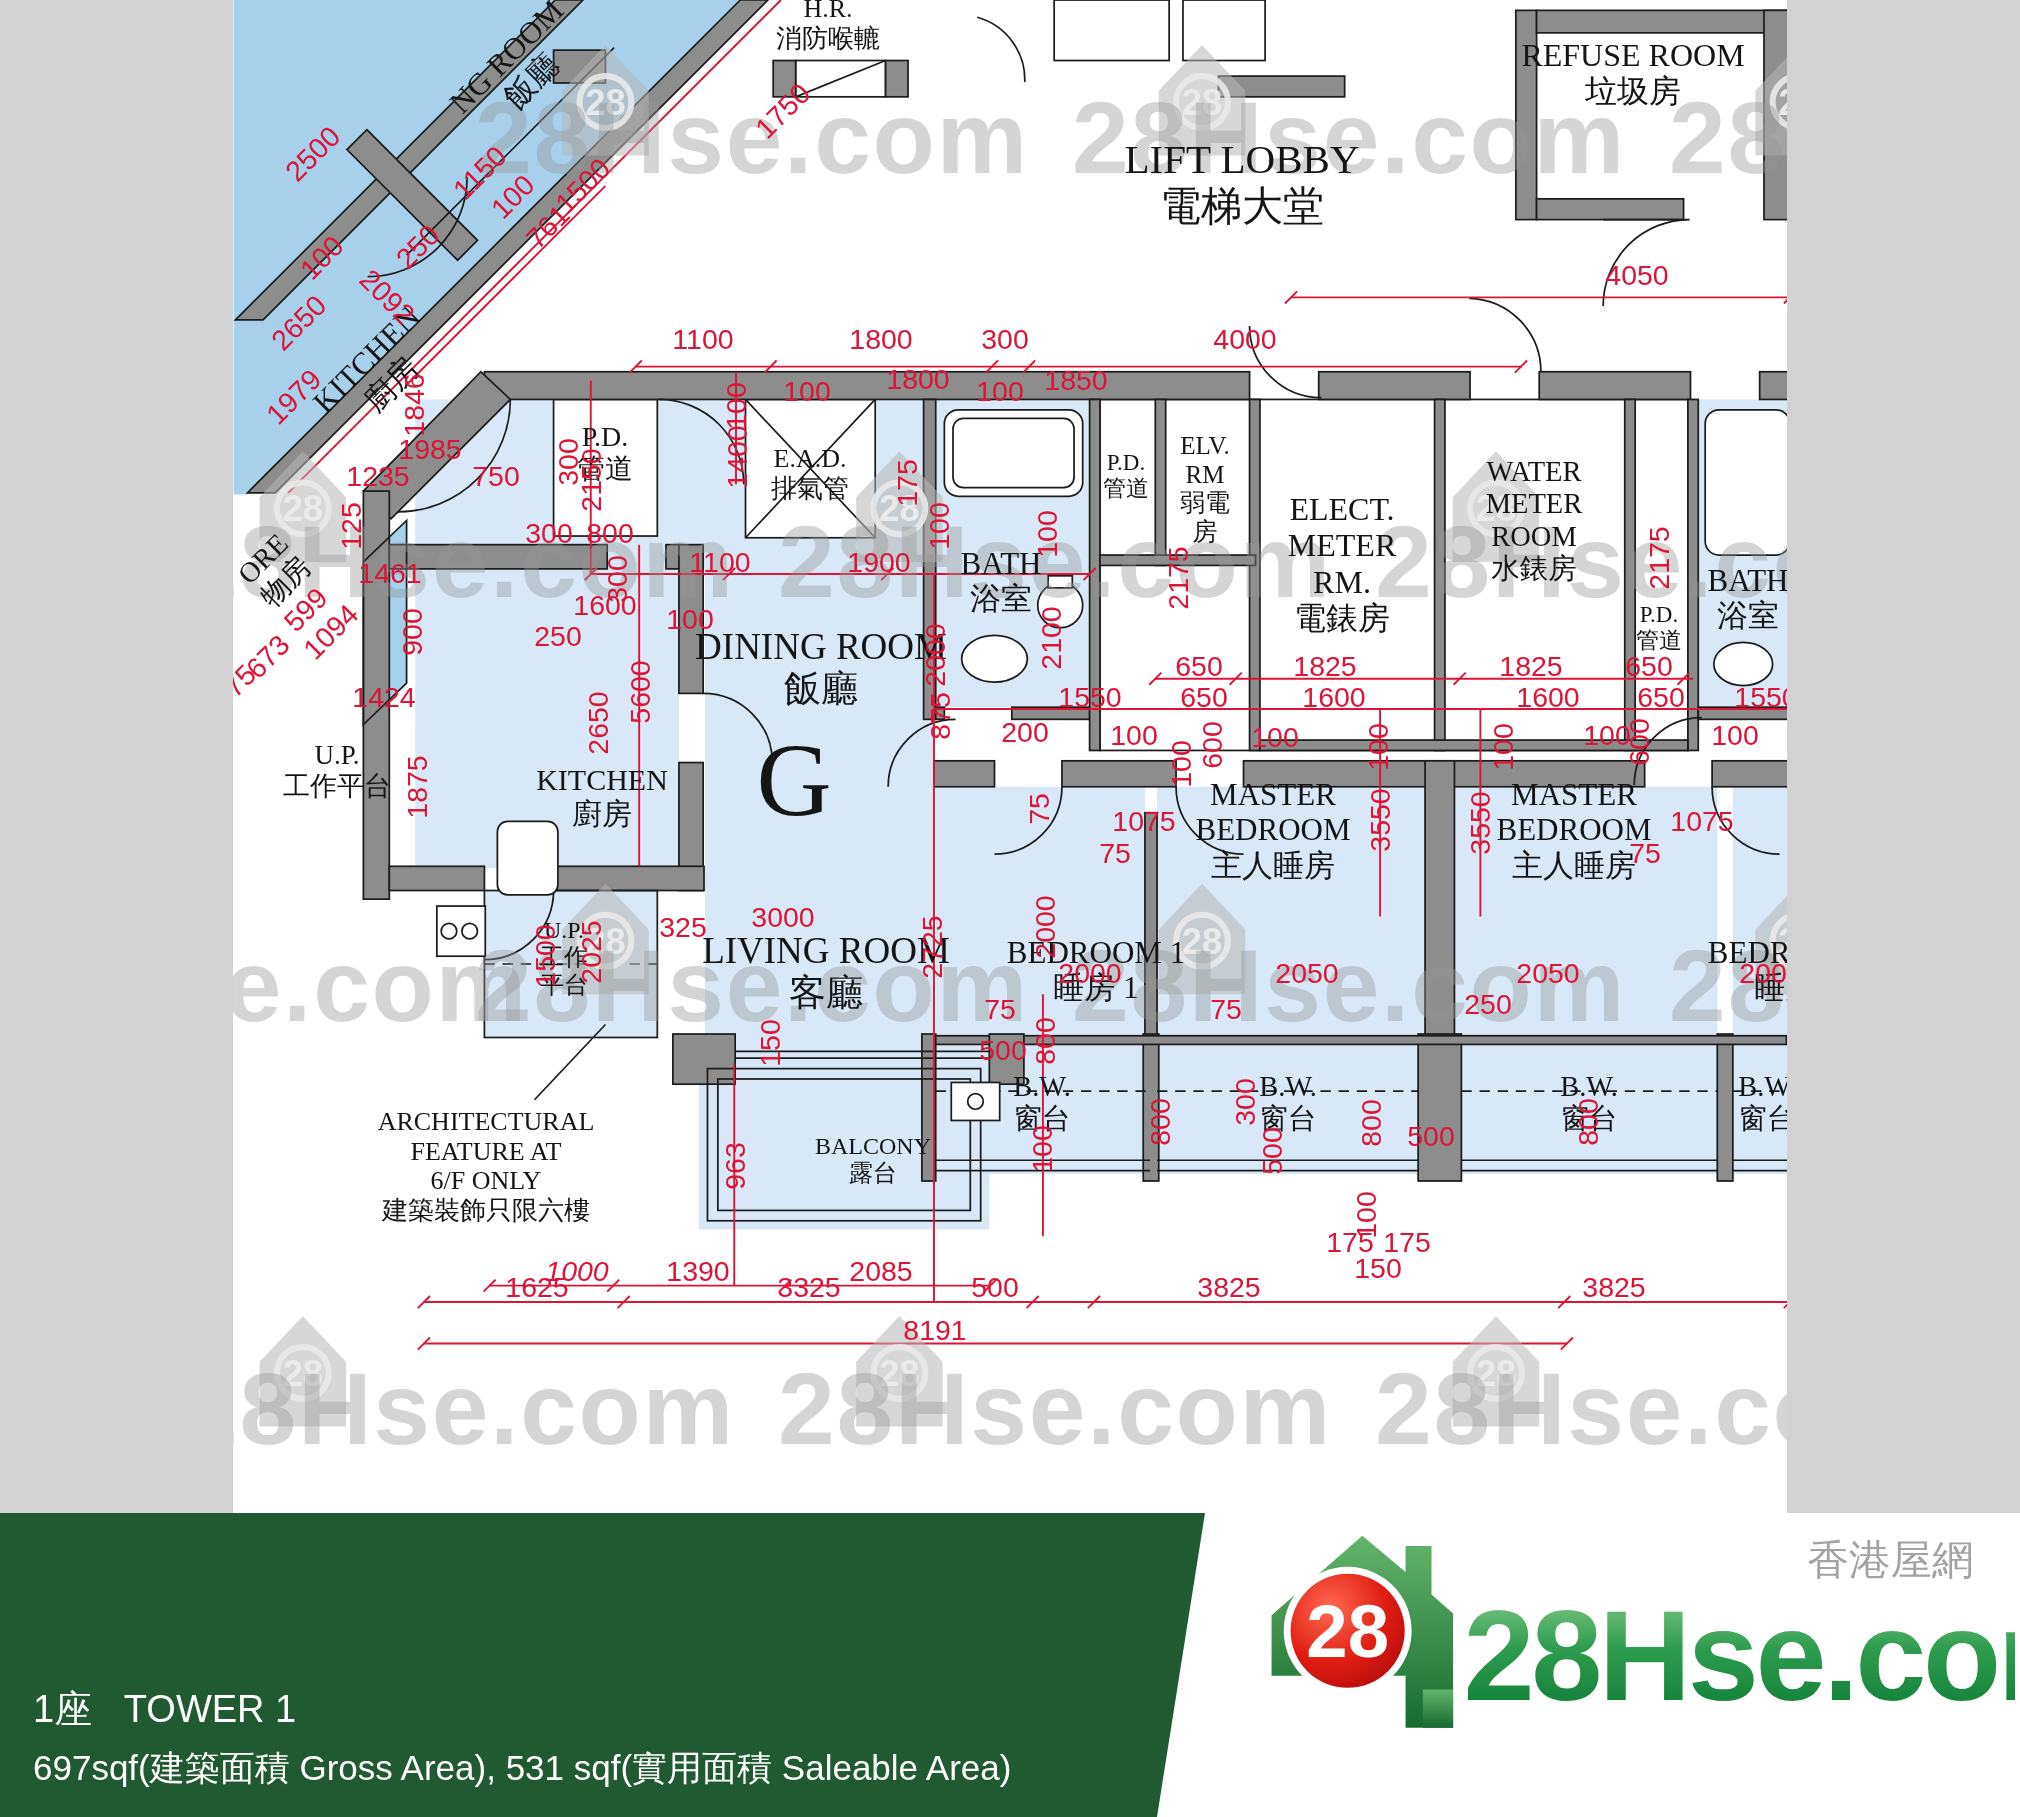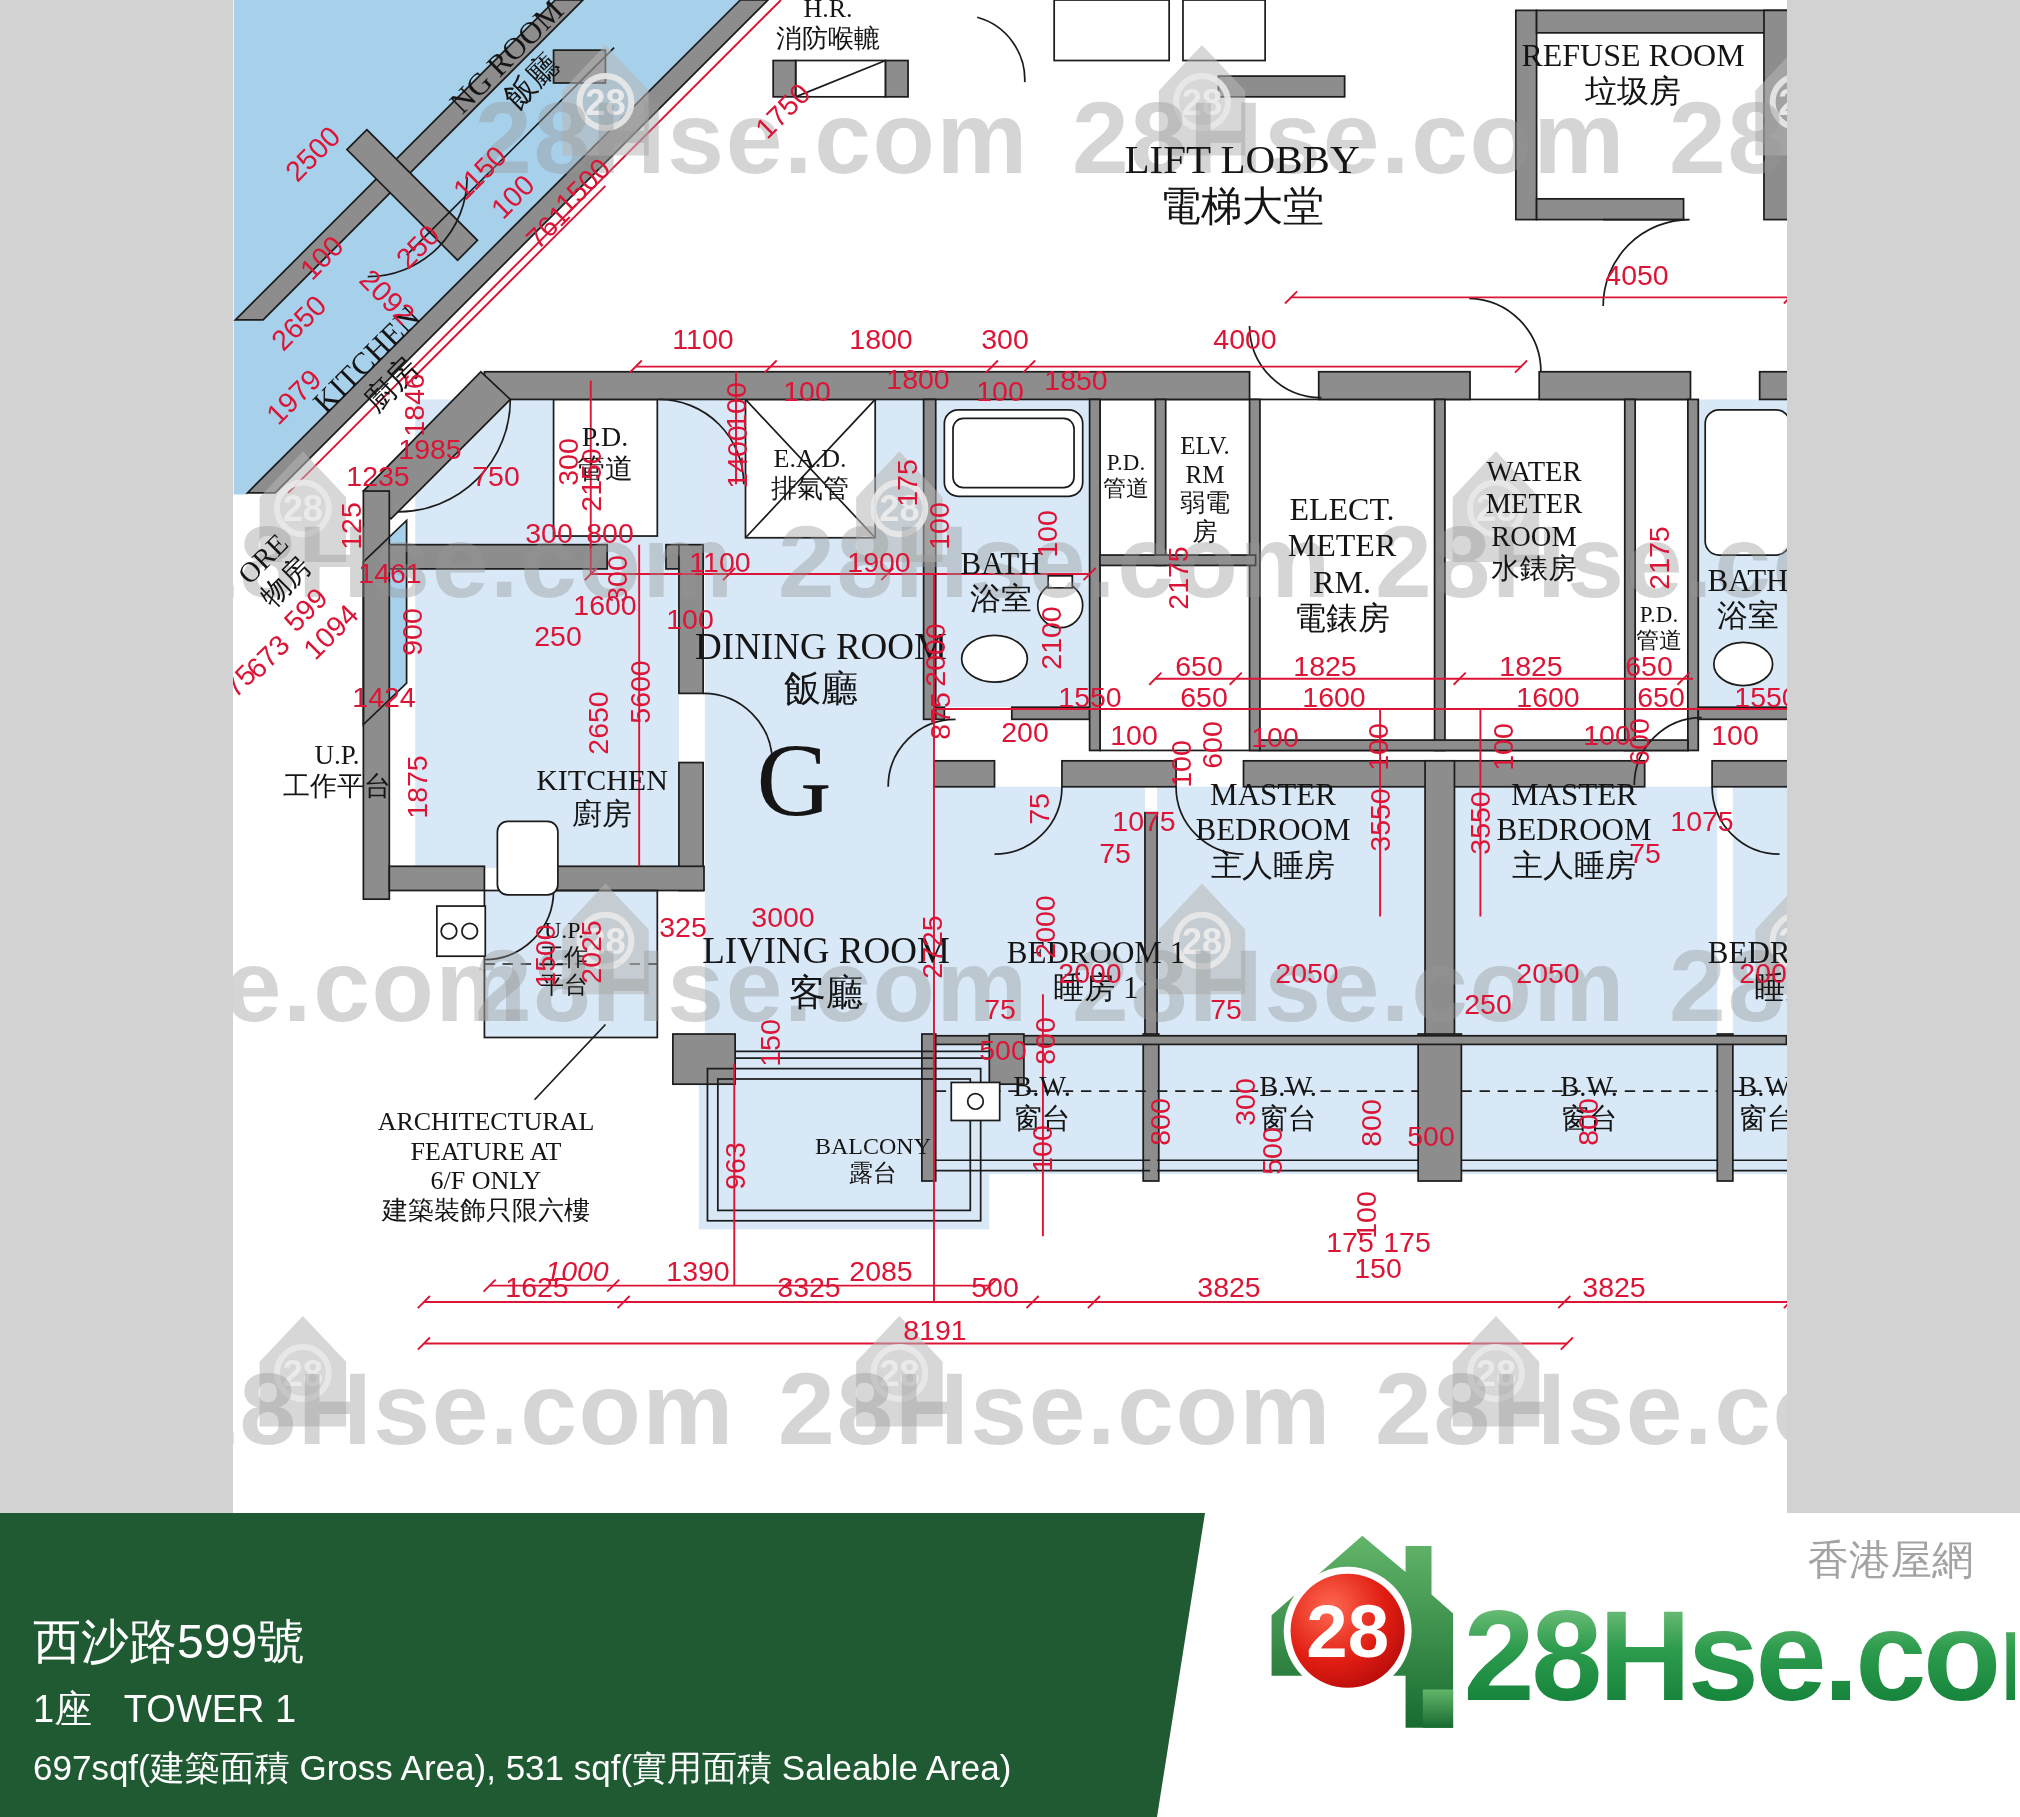--- a/index.html
+++ b/index.html
@@ -416,21 +416,20 @@
         <div class="plan-dim" style="left: 1614px; top: 1287px; transform: translate(-50%, -50%) rotate(0deg);">3825</div>
         <div class="plan-dim" style="left: 935px; top: 1330px; transform: translate(-50%, -50%) rotate(0deg);">8191</div>
       </div>
 
     <div class="band" style="left:0"></div>
     <div class="band" style="left:1787px"></div>
   </div>
 
   <div id="footer">
     <div id="footer-green"></div>
-    <div class="ftxt" id="f-addr">西沙路599號</div>
     <div class="ftxt" id="f-tower">1座   TOWER 1</div>
     <div class="ftxt" id="f-area">697sqf(建築面積 Gross Area), 531 sqf(實用面積 Saleable Area)</div>
 
     <svg id="f-logo" width="778" height="232" viewBox="0 0 900 268">
       <defs>
         <linearGradient id="lg" x1="0" y1="0" x2="0" y2="1">
           <stop offset="0" stop-color="#8fd08f"></stop>
             <stop offset="0.45" stop-color="#2e9c4e"></stop>
             <stop offset="1" stop-color="#0a7a33"></stop>
         </linearGradient>

